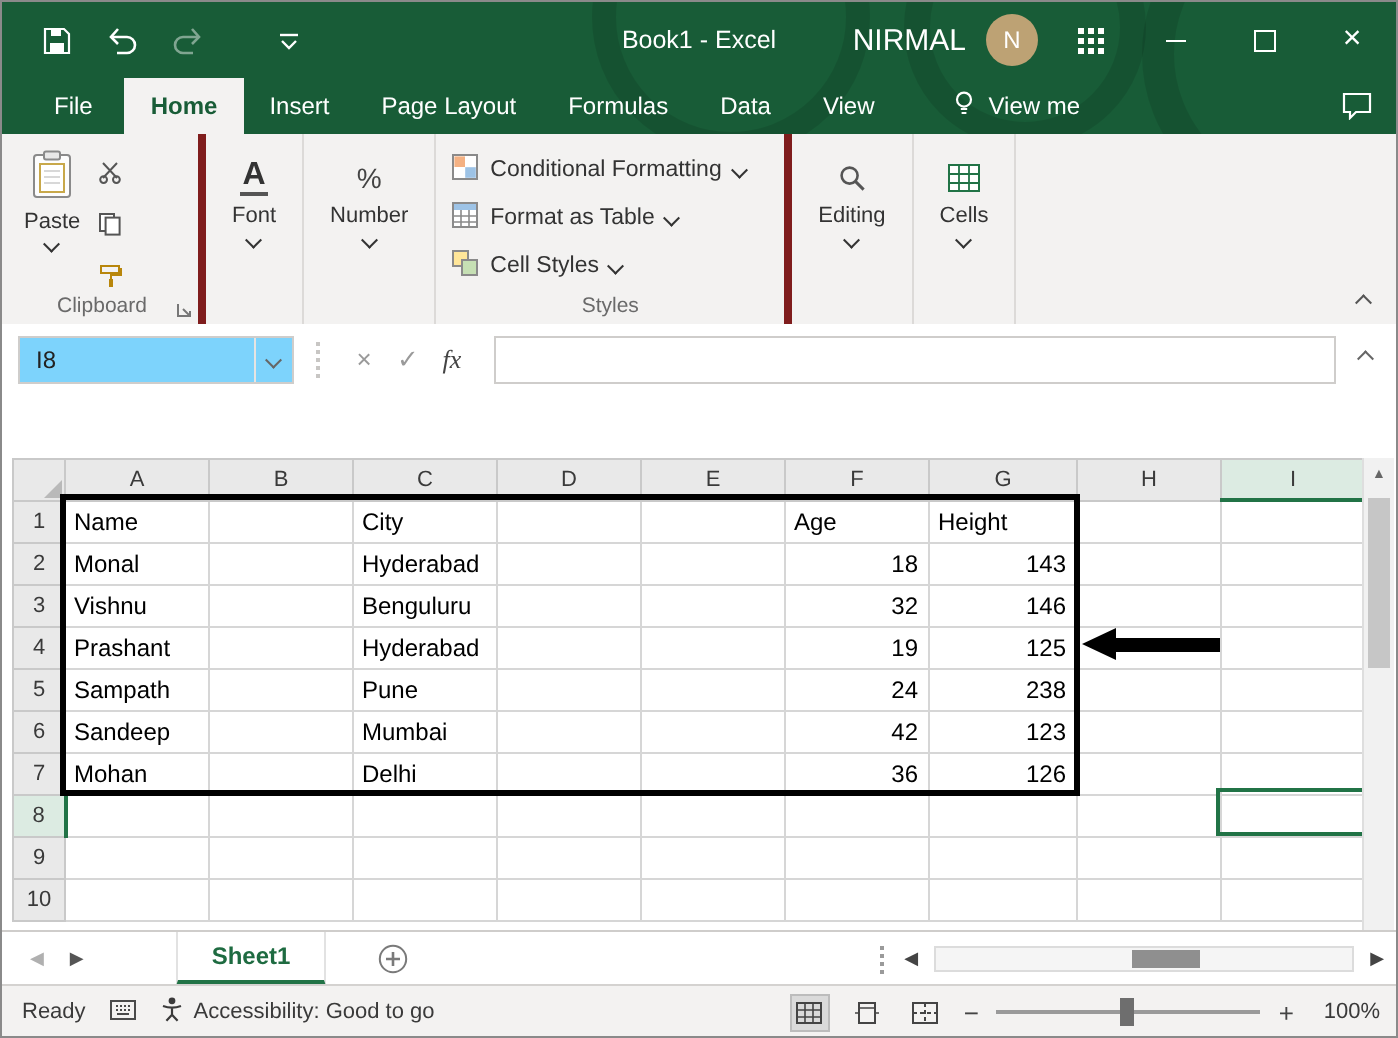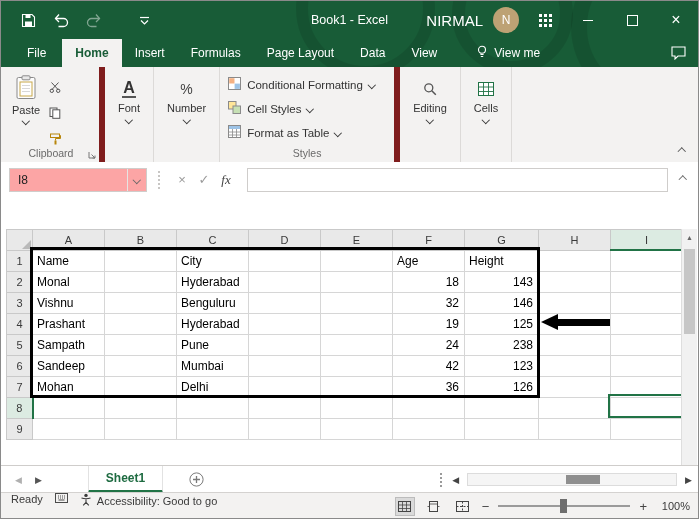--- a/index.html
+++ b/index.html
@@ -37,40 +37,40 @@
   .tellme{display:flex;align-items:center;gap:6px;padding:0 12px;margin-left:14px;}
   .commentbtn{position:absolute;right:12px;top:0;height:28px;display:flex;align-items:center;}
 
   .chev{display:inline-block;width:4.5px;height:4.5px;border-right:1.2px solid currentColor;
         border-bottom:1.2px solid currentColor;transform:rotate(45deg);vertical-align:middle;}
   .chev.up{transform:rotate(225deg);}
 
   
   .ribbon{position:absolute;top:66px;left:0;right:0;height:95px;background:#f3f2f1;
           border-bottom:1px solid #d4d2d0;display:flex;align-items:stretch;padding-left:2px;color:#333;}
-  .rgroup{position:relative;border-right:6px solid #7f1d1d;}
+  .rgroup{position:relative;border-right:4px solid #7f1d1d;}
   .rg-label{position:absolute;bottom:3px;left:0;right:0;text-align:center;font-size:10.5px;color:#6a6a6a;}
   .clipgroup{width:96px;}
   .clip-content{display:flex;padding:8px 4px 0 9px;gap:9px;}
   .pastebtn{display:flex;flex-direction:column;align-items:center;gap:2px;font-size:11px;color:#333;}
   .smallcol{display:flex;flex-direction:column;gap:8px;padding-top:4px;}
   .launcher{position:absolute;right:3px;bottom:3px;display:flex;}
   .rcollapsed{display:flex;flex-direction:column;align-items:center;gap:3px;padding:12px 13px 0;
               font-size:11px;color:#333;border-right:1px solid #dcdad8;}
   .rcollapsed .icn{height:20px;display:flex;align-items:center;justify-content:center;}
   .fontA{font-size:16px;font-weight:bold;color:#333;border-bottom:2px solid #555;line-height:1.05;padding:0 1px;}
   .pct{font-size:14px;color:#444;}
   .stylesgroup{width:174px;}
   .styles-content{display:flex;flex-direction:column;gap:1px;padding:6px 0 0 8px;}
   .stylerow{display:flex;align-items:center;gap:6px;font-size:11.5px;color:#333;height:23px;}
   .ribcollapse{position:absolute;right:14px;bottom:8px;color:#555;display:flex;}
 
   
   .formulabar{position:absolute;top:161px;left:0;right:0;height:35px;background:#fff;display:flex;align-items:center;}
-  .namebox{margin-left:8px;width:138px;height:24px;border:1px solid #cfcdcb;background:#fca5a5;display:flex;
+  .namebox{margin-left:8px;width:138px;height:24px;border:1px solid #cfcdcb;background:#7dd3fc;display:flex;
            align-items:center;font-size:12px;color:#222;box-sizing:border-box;}
   .nbtext{flex:1;padding-left:8px;}
   .nbchev{width:18px;height:100%;border-left:1px solid #e6e4e2;display:flex;align-items:center;justify-content:center;color:#666;}
   .fbsep{width:2px;height:18px;margin:0 9px 0 11px;border-left:2px dotted #c8c6c4;}
   .fbtn{width:22px;text-align:center;font-size:13px;color:#9a9a9a;}
   .fbtn.fx{color:#444;font-family:"Liberation Serif",serif;font-style:italic;}
   .formulainput{flex:1;height:24px;margin-left:10px;margin-right:30px;border:1px solid #cfcdcb;background:#fff;box-sizing:border-box;}
   .fbcollapse{position:absolute;right:6px;width:18px;height:24px;display:flex;align-items:center;justify-content:center;color:#666;}
   .gap{position:absolute;top:196px;left:0;right:0;height:32px;background:#fff;}
 
@@ -108,21 +108,21 @@
   .addsheet{margin-left:26px;display:flex;align-items:center;}
   .st-right{position:absolute;right:6px;top:0;height:27px;display:flex;align-items:center;gap:8px;}
   .splitter{width:2px;height:14px;border-left:2px dotted #9a9a9a;}
   .harr{font-size:9px;color:#444;}
   .htrack{position:relative;width:210px;height:13px;background:#f5f5f5;border:1px solid #dcdcdc;box-sizing:border-box;}
   .hthumb{position:absolute;left:98px;top:1px;width:34px;height:9px;background:#8f8f8f;}
 
   
   .statusbar{position:absolute;top:491px;left:0;right:0;height:26px;background:#f3f2f1;border-top:1px solid #d4d2d0;
              font-size:11px;color:#3a3a3a;}
-  .sb-left{position:absolute;left:10px;top:0;height:100%;display:flex;align-items:flex-start;gap:12px;}
+  .sb-left{position:absolute;left:10px;top:0;height:100%;display:flex;align-items:center;gap:12px;}
   .accitem{display:flex;align-items:center;gap:5px;}
   .sb-right{position:absolute;right:8px;top:0;height:100%;display:flex;align-items:center;gap:9px;}
   .vbtn{width:20px;height:19px;display:flex;align-items:center;justify-content:center;box-sizing:border-box;}
   .vbtn.active{background:#dadada;border:1px solid #bcbcbc;}
   .zoomtrack{position:relative;width:132px;height:2px;background:#9a9a9a;}
   .zoomthumb{position:absolute;left:62px;top:-6px;width:7px;height:14px;background:#6e6e6e;}
   .zoomsign{font-size:13px;color:#444;}
   .zoomlabel{width:34px;text-align:right;}
 </style>
 </head>
@@ -191,22 +191,22 @@
         <span class="wbtn">
             <span class="closeglyph">×</span>
           </span>
       </div>
     </div>
 
     <div class="tabbar">
       <span class="rtab file">File</span>
       <span class="rtab active">Home</span>
       <span class="rtab">Insert</span>
+      <span class="rtab">Page Layout</span>
       <span class="rtab">Formulas</span>
-      <span class="rtab">Page Layout</span>
       <span class="rtab">Data</span>
       <span class="rtab">View</span>
       <span class="tellme">
         <span>
           <svg width="12" height="14" viewBox="0 0 12 14">
               <circle cx="6" cy="4.8" r="3.5" fill="none" stroke="#fff" stroke-width="1.1"></circle>
               <path d="M4.4 9.5 h3.2 M4.8 11.5 h2.4" stroke="#fff" stroke-width="1.1"></path>
             </svg>
         </span>
         <span>View me</span>
@@ -292,36 +292,36 @@
                 <rect x="1.2" y="1.2" width="5.3" height="5.3" fill="#f4b183"></rect>
                 <rect x="6.6" y="6.6" width="5.3" height="5.3" fill="#9dc3e6"></rect>
               </svg>
           </span>
           <span>Conditional Formatting</span>
           <span class="chev"></span>
         </div>
         <div class="stylerow">
           <span>
             <svg width="13" height="13" viewBox="0 0 13 13">
-                <rect x="0.5" y="0.5" width="7.5" height="7.5" fill="#ffe699" stroke="#8a8a8a"></rect>
-                <rect x="5" y="5" width="7.5" height="7.5" fill="#c6e0b4" stroke="#8a8a8a"></rect>
+                <rect x="0.5" y="0.5" width="12" height="12" fill="#fff" stroke="#8a8a8a"></rect>
+                <rect x="1" y="1" width="11" height="3" fill="#9dc3e6"></rect>
+                <path d="M1 7h11M1 10h11M4.5 4v8M8.5 4v8" stroke="#8a8a8a" stroke-width="0.8"></path>
               </svg>
           </span>
-          <span>Cell Styles</span>
+          <span>Format as Table</span>
           <span class="chev"></span>
         </div>
         <div class="stylerow">
           <span>
             <svg width="13" height="13" viewBox="0 0 13 13">
-                <rect x="0.5" y="0.5" width="12" height="12" fill="#fff" stroke="#8a8a8a"></rect>
-                <rect x="1" y="1" width="11" height="3" fill="#9dc3e6"></rect>
-                <path d="M1 7h11M1 10h11M4.5 4v8M8.5 4v8" stroke="#8a8a8a" stroke-width="0.8"></path>
+                <rect x="0.5" y="0.5" width="7.5" height="7.5" fill="#ffe699" stroke="#8a8a8a"></rect>
+                <rect x="5" y="5" width="7.5" height="7.5" fill="#c6e0b4" stroke="#8a8a8a"></rect>
               </svg>
           </span>
-          <span>Format as Table</span>
+          <span>Cell Styles</span>
           <span class="chev"></span>
         </div>
       </div>
       <div class="rg-label">Styles</div>
     </div>
 
     <div class="rcollapsed">
       <span class="icn">
         <svg width="14" height="14" viewBox="0 0 14 14">
             <circle cx="5.8" cy="5.8" r="4" fill="none" stroke="#555" stroke-width="1.3"></circle>
@@ -494,20 +494,32 @@
         <td></td>
             <td></td>
         <td></td>
             <td></td>
         <td></td>
             <td></td>
         <td></td>
             <td></td>
         <td></td>
       </tr>
+      <tr>
+        <th>10</th>
+        <td></td>
+            <td></td>
+        <td></td>
+            <td></td>
+        <td></td>
+            <td></td>
+        <td></td>
+            <td></td>
+        <td></td>
+      </tr>
     </tbody>
       </table>
 
     <div class="tableborder"></div>
     <div class="selection"></div>
     <div class="arrow">
       <div class="arrowhead"></div>
       <div class="arrowshaft"></div>
     </div>
 

